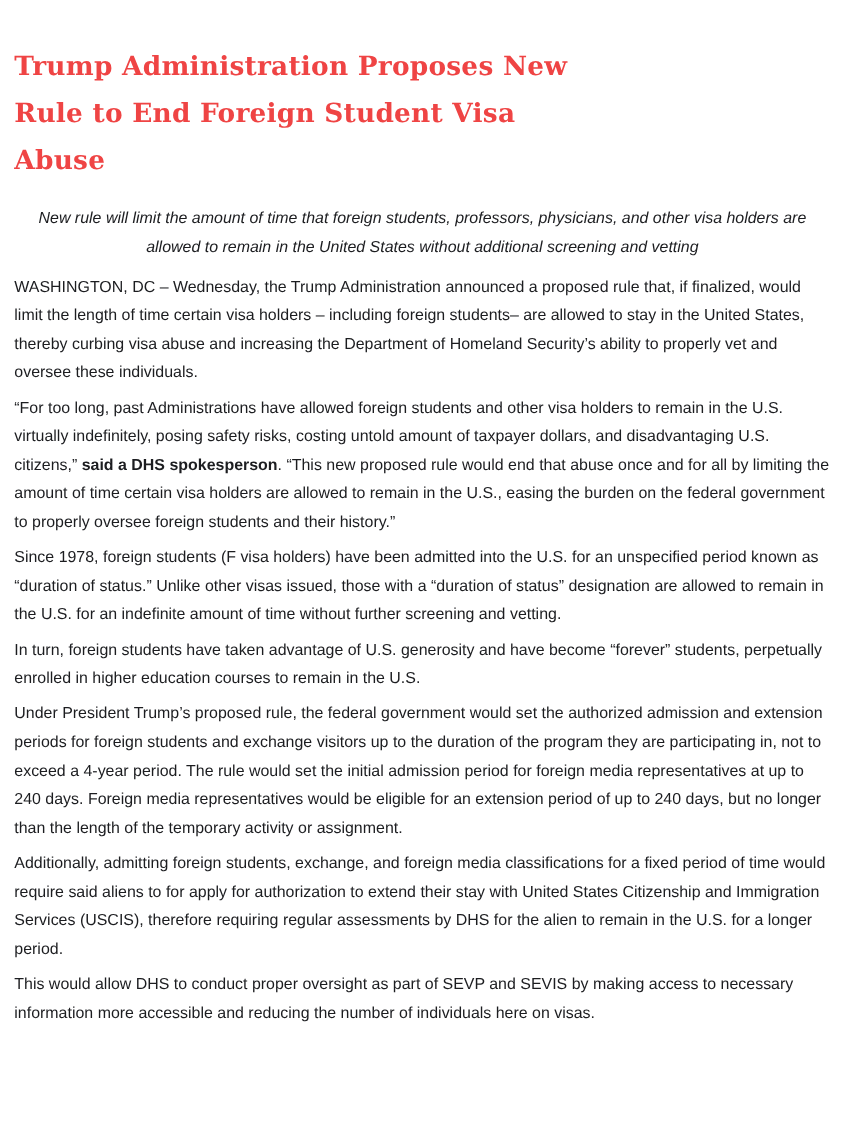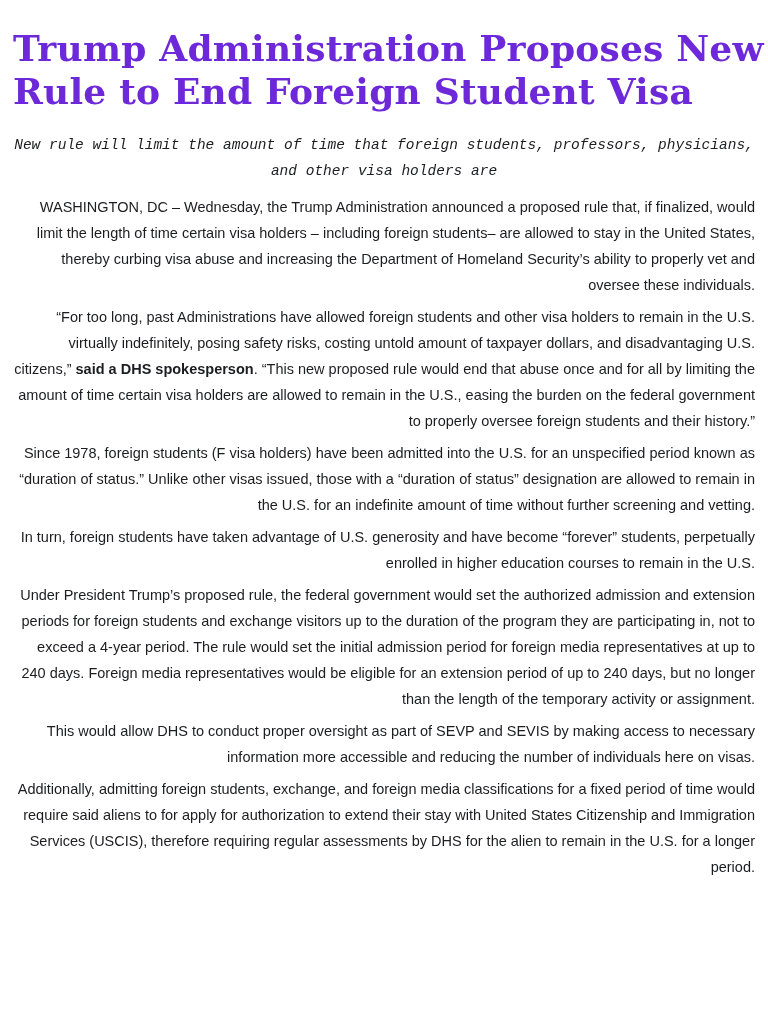--- a/index.html
+++ b/index.html
@@ -13,79 +13,79 @@
     font-family: "Liberation Sans", sans-serif;
     color: #1c1d20;
     -webkit-font-smoothing: antialiased;
   }
   main.article {
     padding: 27px 13px 10px 13px;
   }
   h1.title {
     font-family: "DejaVu Serif", serif;
     font-weight: 700;
-    font-size: 36px;
+    font-size: 24px;
     line-height: 43px;
     letter-spacing: 0.2px;
-    color: #6d28d9;
-    margin: 0 0 19px 0;
+    color: #ef4444;
+    margin: 11px 0 19px 0;
   }
   h1.title .title-line {
     display: block;
     white-space: nowrap;
   }
   .release-date {
     font-size: 15px;
     line-height: 26px;
     margin: 0 0 14px 0;
   }
   .release-date .label {
     font-weight: 700;
   }
   .subtitle {
     font-style: italic;
     text-align: center;
     font-size: 14.5px;
     line-height: 26px;
     margin: 0 0 10px 0;
-    font-family: Liberation Mono, monospace;
   }
   p.body-paragraph {
     font-size: 14.5px;
     line-height: 26px;
     margin: 0 0 6px 0;
-    text-align: right;
   }
   p.body-paragraph strong {
     font-weight: 700;
   }
 </style>
 </head>
 <body>
 
 <main class="article">
 
   <h1 class="title">
     <span class="title-line">Trump Administration Proposes New</span>
     <span class="title-line">Rule to End Foreign Student Visa</span>
+    <span class="title-line">Abuse</span>
   </h1>
 
 
   <div class="subtitle">
     <div>New rule will limit the amount of time that foreign students, professors, physicians, and other visa holders are</div>
+    <div>allowed to remain in the United States without additional screening and vetting</div>
   </div>
 
   <p class="body-paragraph">WASHINGTON, DC – Wednesday, the Trump Administration announced a proposed rule that, if finalized, would limit the length of time certain visa holders – including foreign students– are allowed to stay in the United States, thereby curbing visa abuse and increasing the Department of Homeland Security’s ability to properly vet and oversee these individuals.</p>
 
   <p class="body-paragraph"><span>“For too long, past Administrations have allowed foreign students and other visa holders to remain in the U.S. virtually indefinitely, posing safety risks, costing untold amount of taxpayer dollars, and disadvantaging U.S. citizens,” </span><strong>said a DHS spokesperson</strong><span>. “This new proposed rule would end that abuse once and for all by limiting the amount of time certain visa holders are allowed to remain in the U.S., easing the burden on the federal government to properly oversee foreign students and their history.”</span></p>
 
   <p class="body-paragraph">Since 1978, foreign students (F visa holders) have been admitted into the U.S. for an unspecified period known as “duration of status.” Unlike other visas issued, those with a “duration of status” designation are allowed to remain in the U.S. for an indefinite amount of time without further screening and vetting.</p>
 
   <p class="body-paragraph">In turn, foreign students have taken advantage of U.S. generosity and have become “forever” students, perpetually enrolled in higher education courses to remain in the U.S.</p>
 
   <p class="body-paragraph">Under President Trump’s proposed rule, the federal government would set the authorized admission and extension periods for foreign students and exchange visitors up to the duration of the program they are participating in, not to exceed a 4-year period. The rule would set the initial admission period for foreign media representatives at up to 240 days. Foreign media representatives would be eligible for an extension period of up to 240 days, but no longer than the length of the temporary activity or assignment.</p>
 
+  <p class="body-paragraph">Additionally, admitting foreign students, exchange, and foreign media classifications for a fixed period of time would require said aliens to for apply for authorization to extend their stay with United States Citizenship and Immigration Services (USCIS), therefore requiring regular assessments by DHS for the alien to remain in the U.S. for a longer period.</p>
+
   <p class="body-paragraph">This would allow DHS to conduct proper oversight as part of SEVP and SEVIS by making access to necessary information more accessible and reducing the number of individuals here on visas.</p>
-
-  <p class="body-paragraph">Additionally, admitting foreign students, exchange, and foreign media classifications for a fixed period of time would require said aliens to for apply for authorization to extend their stay with United States Citizenship and Immigration Services (USCIS), therefore requiring regular assessments by DHS for the alien to remain in the U.S. for a longer period.</p>
 
 
 </main>
 
 </body></html>

